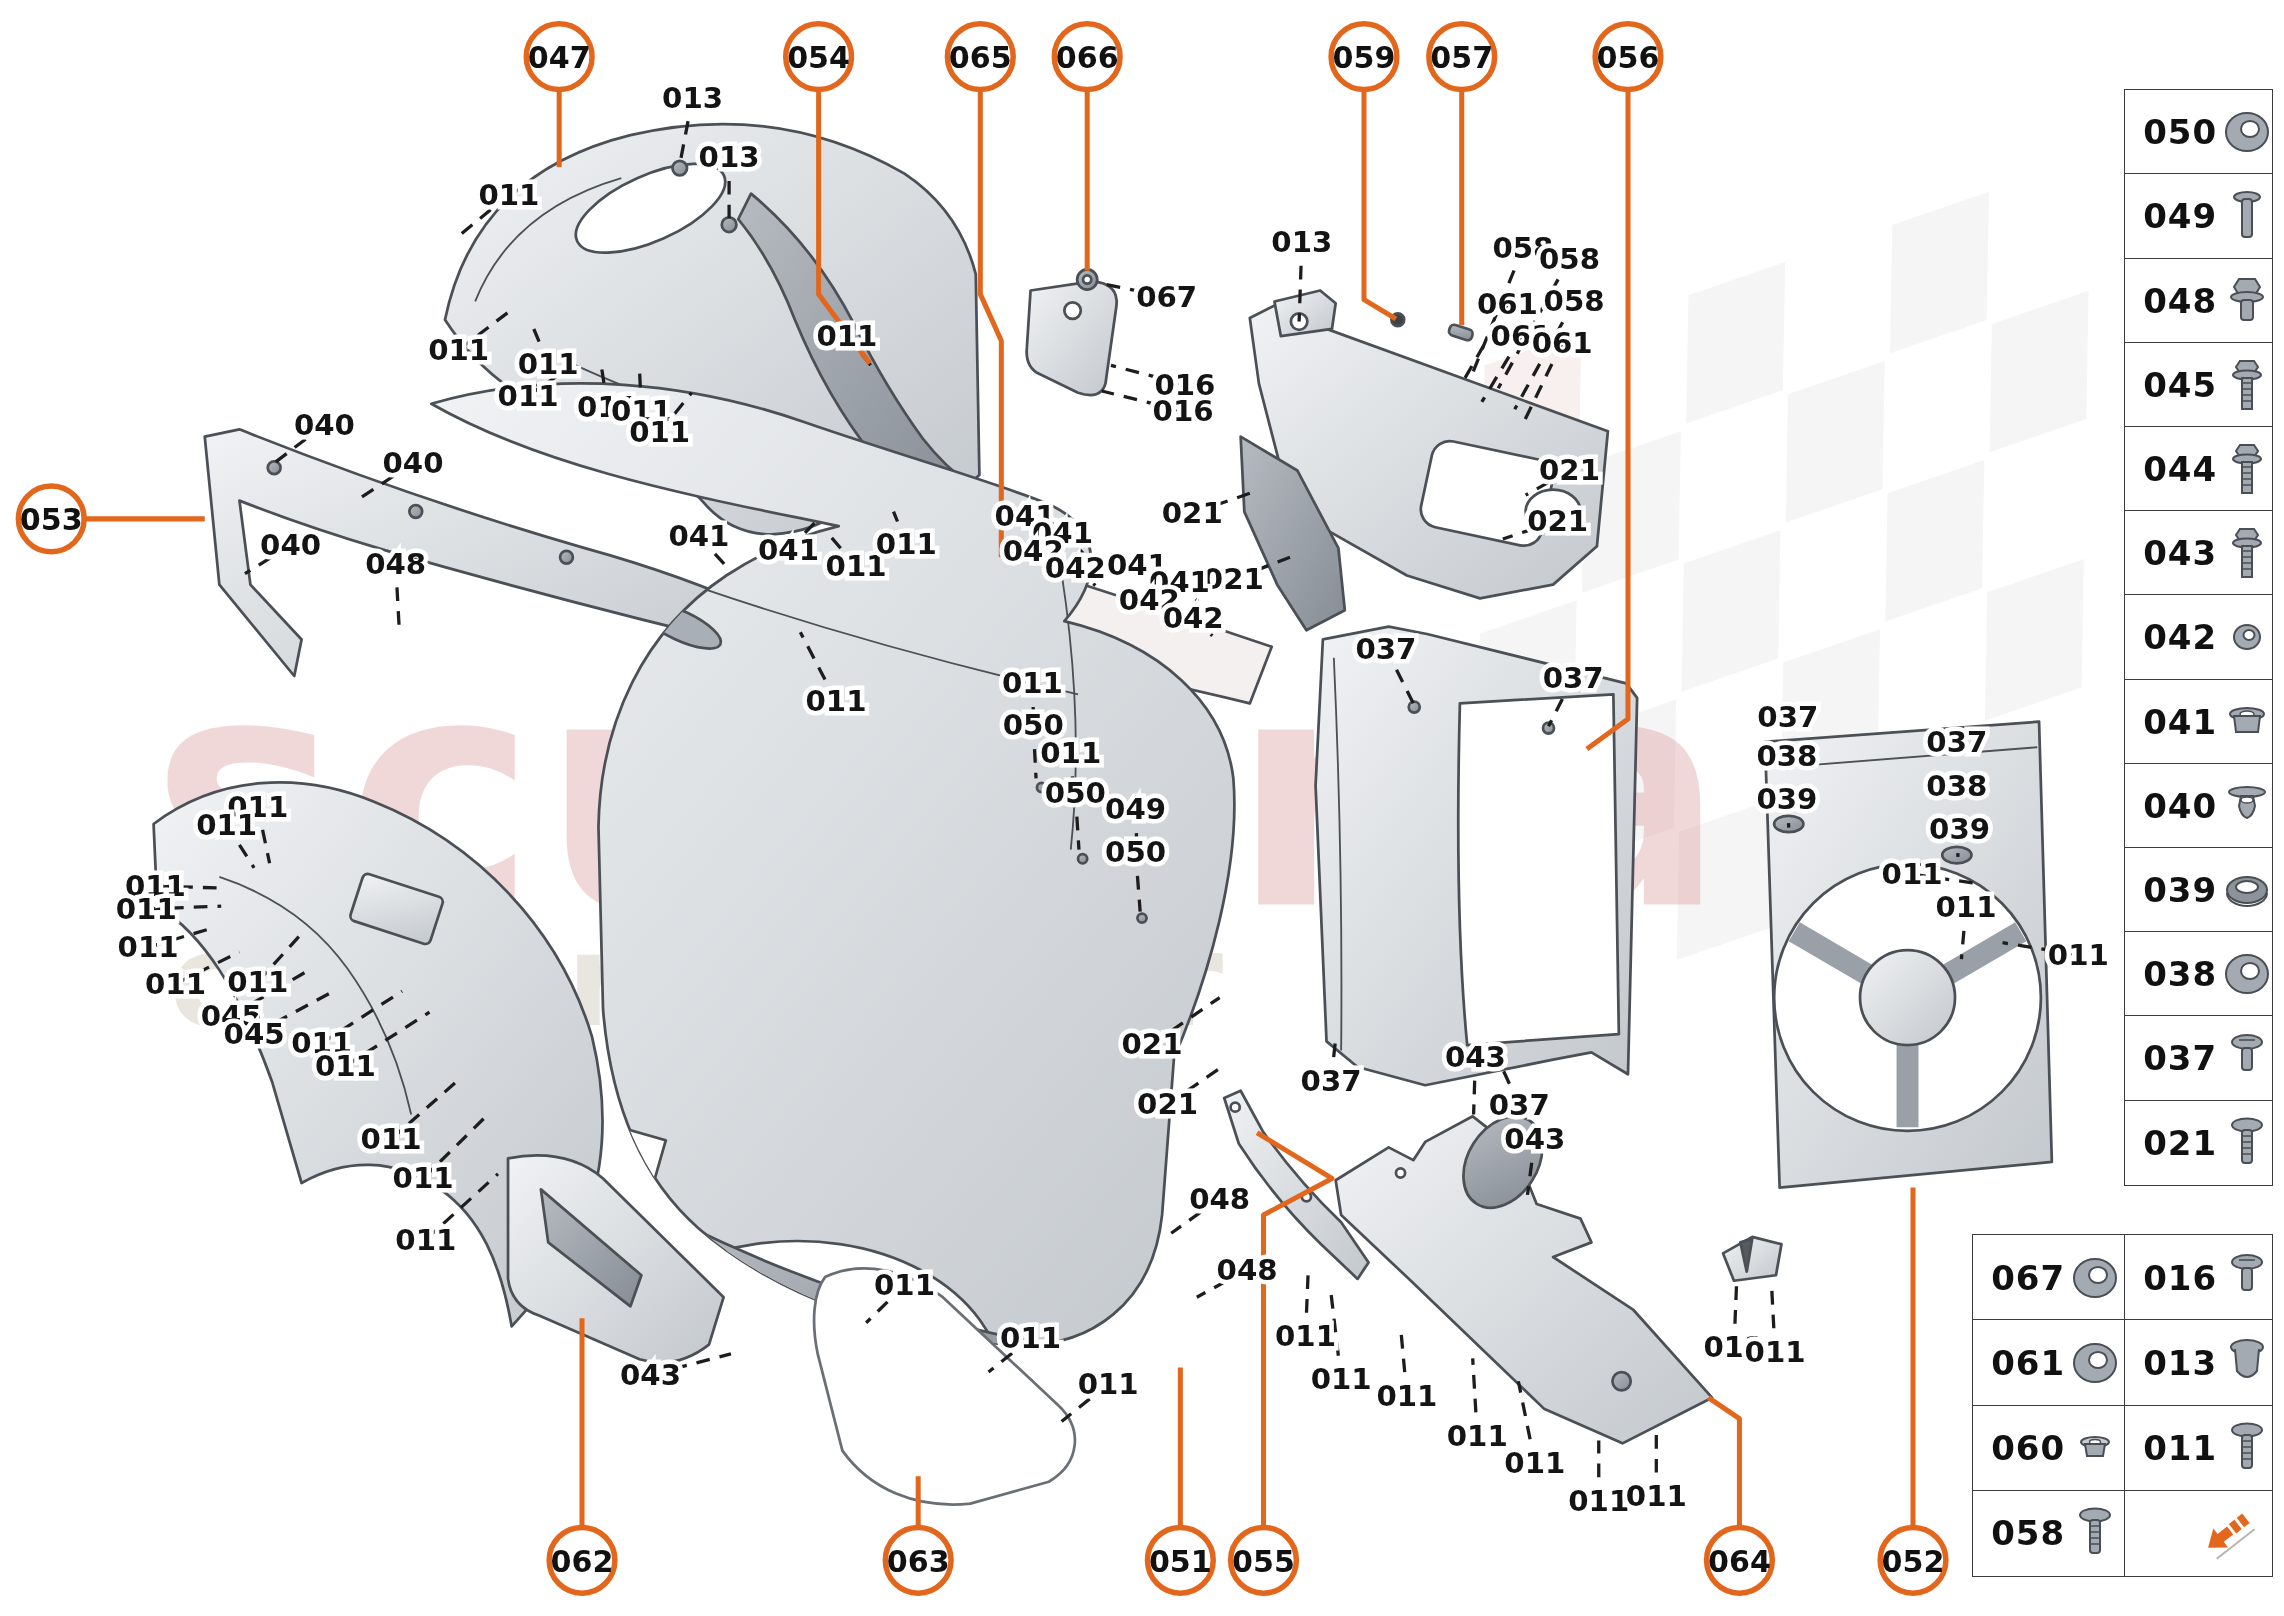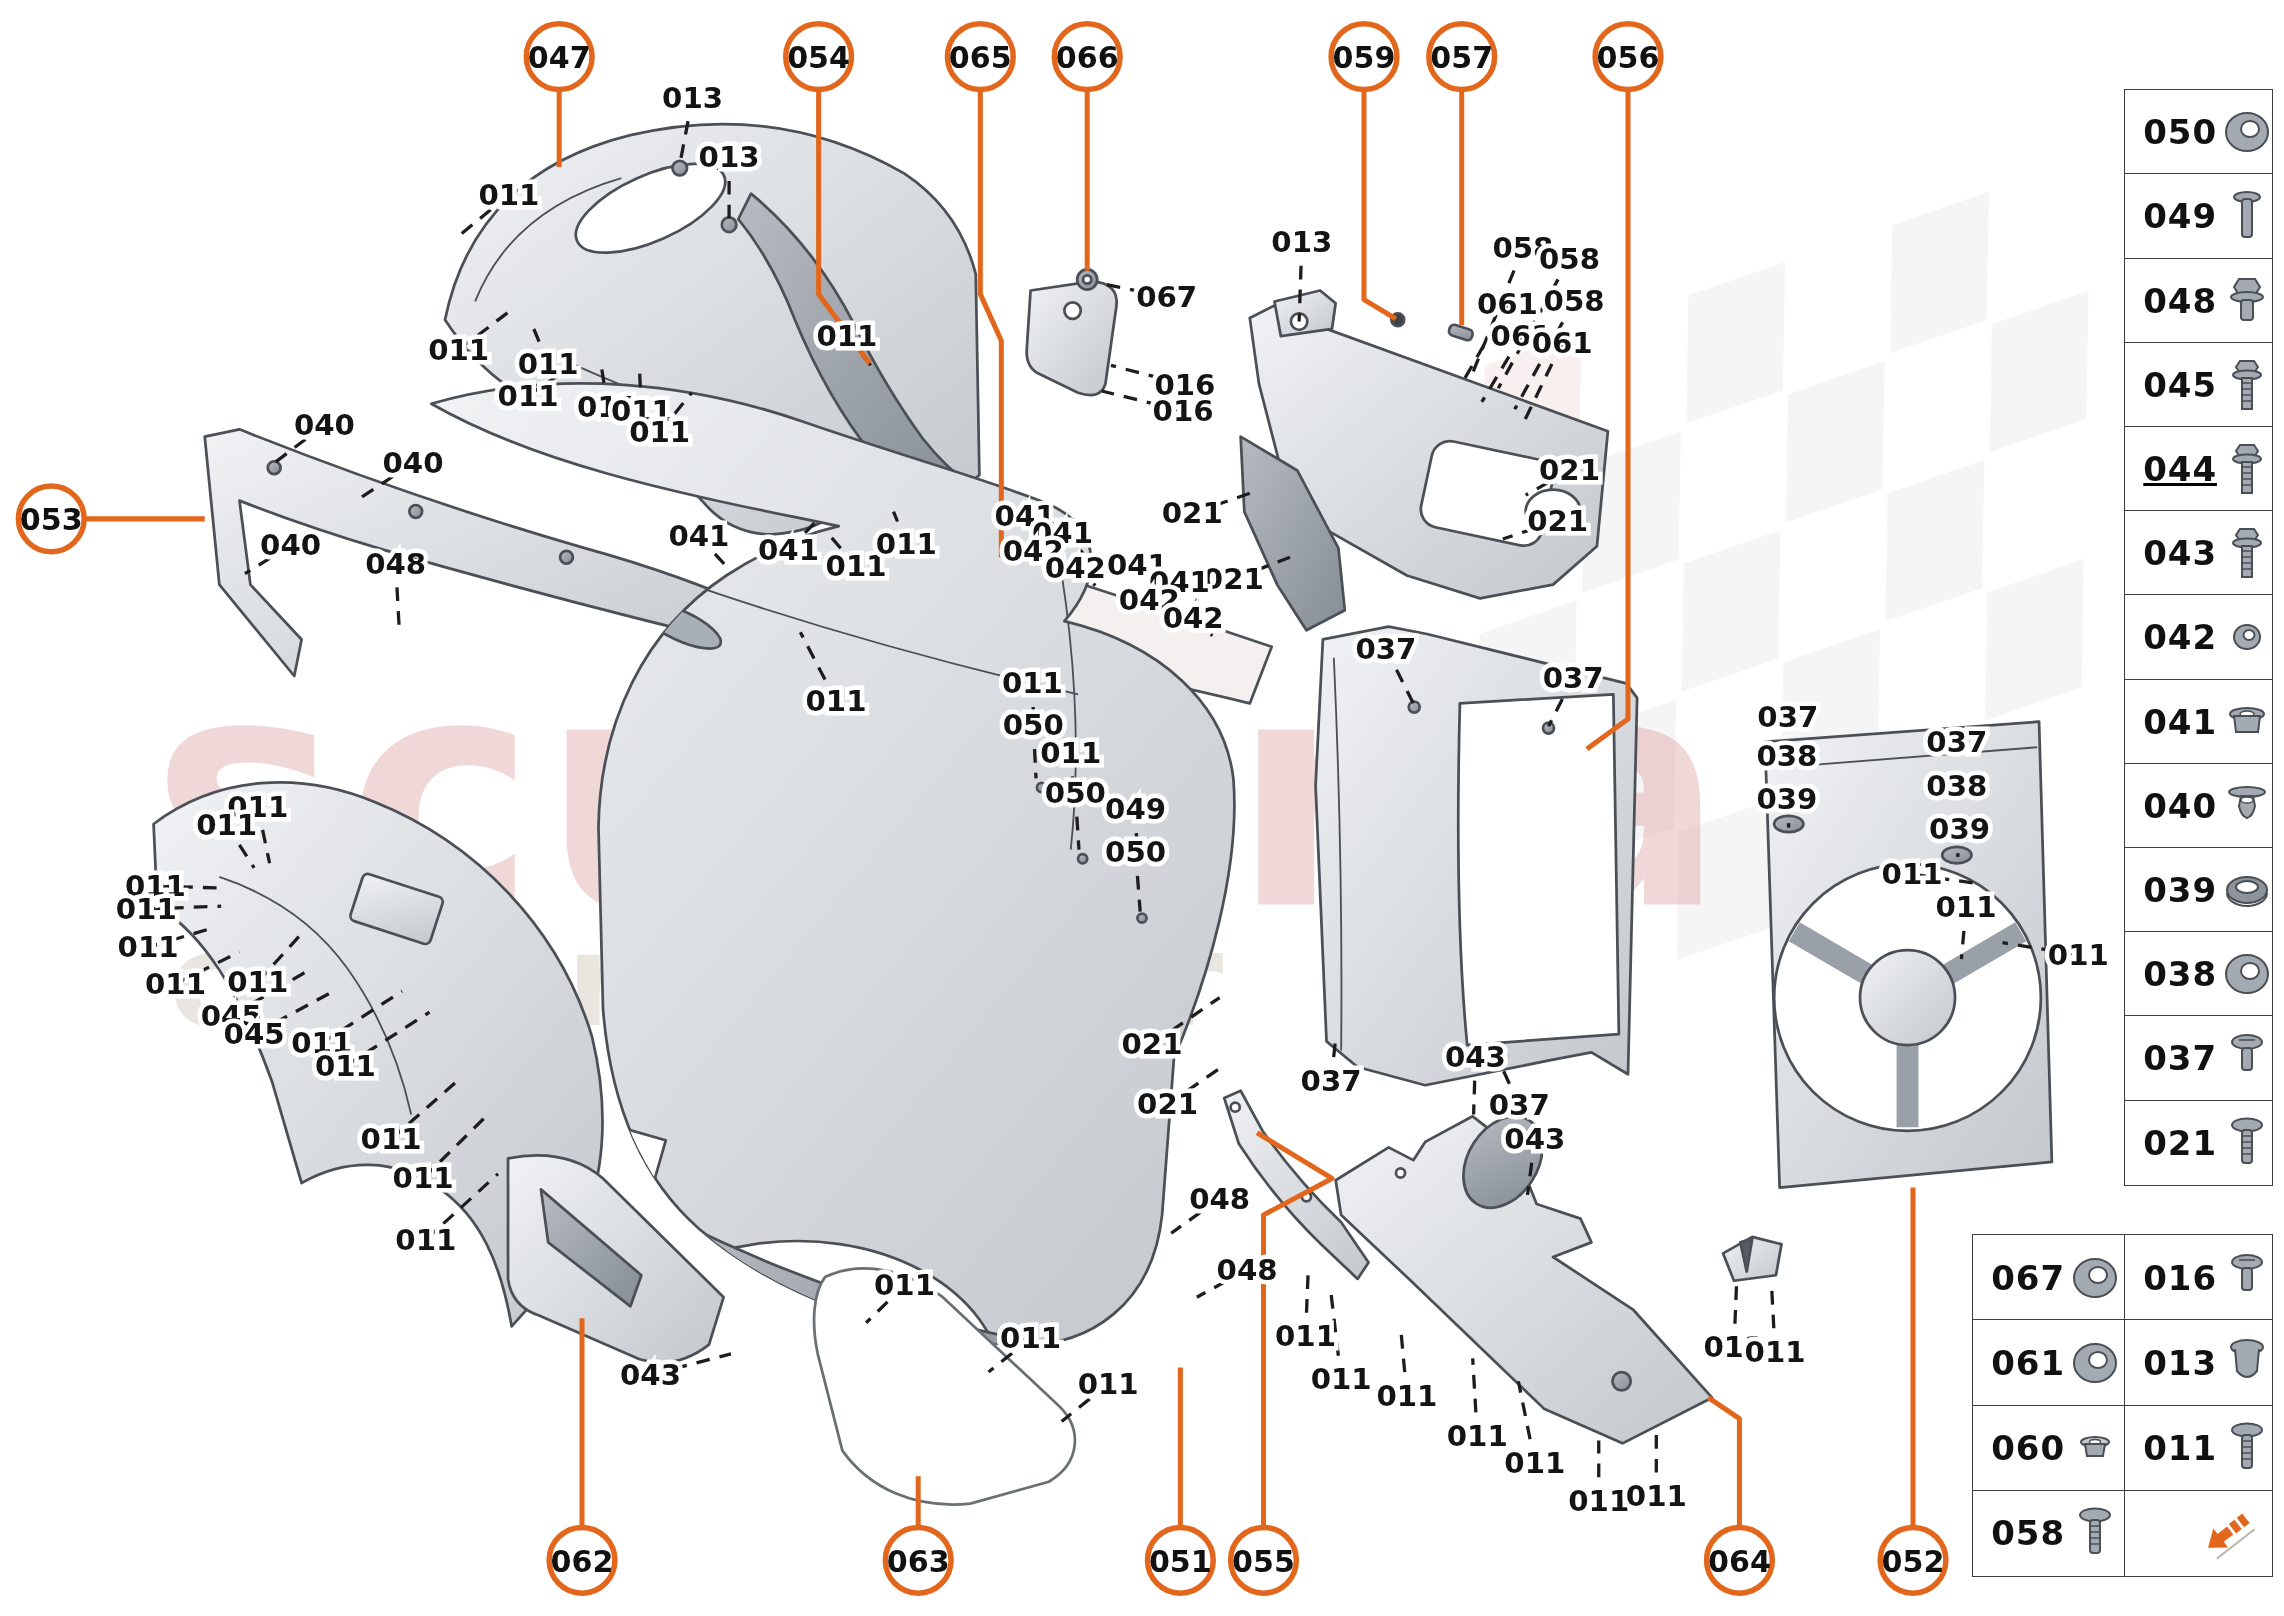--- a/index.html
+++ b/index.html
@@ -486,21 +486,21 @@
         <span class="num">045</span>
         <span class="ic">
           <svg viewBox="0 0 60 60">
             <polygon points="23,6 37,6 41,12 37,18 23,18 19,12" fill="#a4aab1" stroke="#4a4f55" stroke-width="2"></polygon>
             <ellipse cx="30" cy="20" rx="14" ry="4.5" fill="#a4aab1" stroke="#4a4f55" stroke-width="2"></ellipse>
             <rect x="25" y="23" width="10" height="31" fill="#a4aab1" stroke="#4a4f55" stroke-width="2"></rect>
             <path d="M25,28 h10 M25,34 h10 M25,40 h10 M25,46 h10" stroke="#4a4f55" stroke-width="1.4"></path>
           </svg>
         </span>
       </div>
-      <div class="legend-row" style="height: 86px; text-decoration: underline;">
+      <div class="legend-row" style="height: 86px;">
         <span class="num">044</span>
         <span class="ic">
           <svg viewBox="0 0 60 60">
             <polygon points="23,6 37,6 41,12 37,18 23,18 19,12" fill="#a4aab1" stroke="#4a4f55" stroke-width="2"></polygon>
             <ellipse cx="30" cy="20" rx="14" ry="4.5" fill="#a4aab1" stroke="#4a4f55" stroke-width="2"></ellipse>
             <rect x="25" y="23" width="10" height="31" fill="#a4aab1" stroke="#4a4f55" stroke-width="2"></rect>
             <path d="M25,28 h10 M25,34 h10 M25,40 h10 M25,46 h10" stroke="#4a4f55" stroke-width="1.4"></path>
           </svg>
         </span>
       </div>

